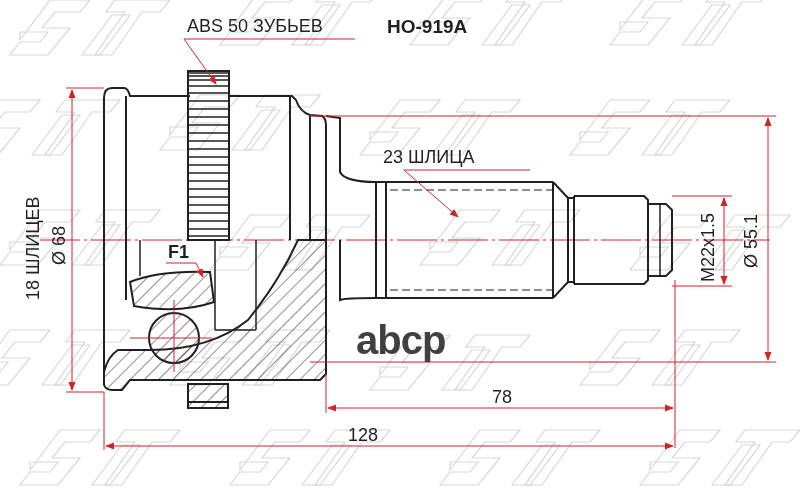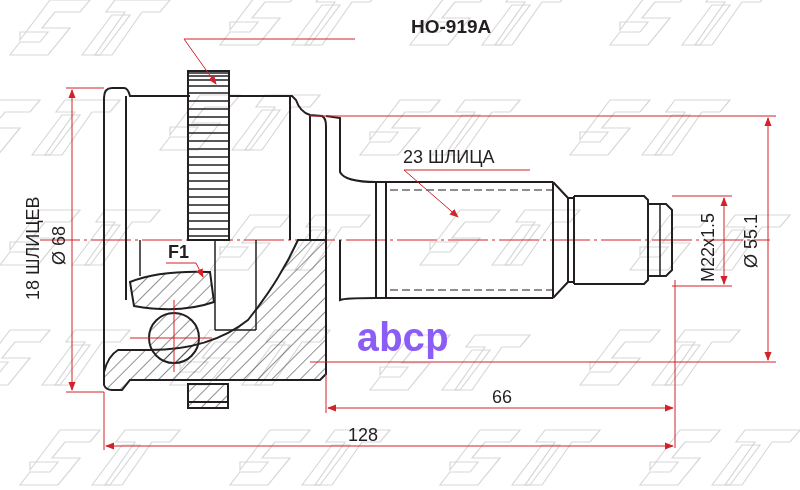--- a/index.html
+++ b/index.html
@@ -3,21 +3,21 @@
 <meta charset="utf-8">
 <style>
   html, body { margin: 0; padding: 0; background: #ffffff; }
   body { width: 800px; height: 490px; overflow: hidden; position: relative; font-family: "Liberation Sans", sans-serif; }
   #stage { position: absolute; left: 0; top: 0; width: 800px; height: 490px; }
   .lbl { position: absolute; color: #231f20; font-family: "Liberation Sans", sans-serif; white-space: nowrap; line-height: 1; }
   .title { font-weight: bold; font-size: 19px; }
   .note { font-size: 18px; }
   .dim { font-size: 18px; }
   .vert { transform-origin: left top; transform: rotate(-90deg); }
-  .wm { position: absolute; color: #8b5cf6; font-size: 40px; font-weight: bold; letter-spacing: -1px; font-family: Liberation Mono, monospace; }
+  .wm { position: absolute; color: #404040; font-size: 40px; font-weight: bold; letter-spacing: -1px; }
 </style>
 </head>
 <body>
 
 <div id="stage">
   <svg width="800" height="490" viewBox="0 0 800 490" xmlns="http://www.w3.org/2000/svg">
     <defs>
       <pattern id="hatch" patternUnits="userSpaceOnUse" width="10" height="10" patternTransform="rotate(45)">
         <line x1="0" y1="0" x2="0" y2="10" stroke="#231f20" stroke-width="1"></line>
       </pattern>
@@ -168,23 +168,24 @@
 
       <line x1="166" y1="263" x2="196" y2="263"></line>
       <line x1="196" y1="263" x2="203" y2="277" marker-end="url(#arr)"></line>
     </g>
   </svg>
 
   
   <div class="wm" style="left:356px; top:318px;">abcp</div>
 
   
-  <div class="lbl title" style="left:411px; top:17px;">HO-919A</div>
-  <div class="lbl note" style="left:403px; top:148px;">23 ШЛИЦА</div>
+  <div class="lbl note" style="left:187px; top:17px;">ABS 50 ЗУБЬЕВ</div>
+  <div class="lbl title" style="left:387px; top:17px;">HO-919A</div>
+  <div class="lbl note" style="left:383px; top:148px;">23 ШЛИЦА</div>
   <div class="lbl note" style="left:168px; top:243px;font-weight:bold;">F1</div>
-  <div class="lbl dim" style="left:492px; top:388px;">66</div>
+  <div class="lbl dim" style="left:492px; top:388px;">78</div>
   <div class="lbl dim" style="left:348px; top:426px;">128</div>
 
   <div class="lbl note vert" style="left:24px; top:300px;">18 ШЛИЦЕВ</div>
   <div class="lbl note vert" style="left:50px; top:265px;">Ø 68</div>
   <div class="lbl note vert" style="left:699px; top:282px;">M22x1.5</div>
   <div class="lbl note vert" style="left:742px; top:268px;">Ø 55.1</div>
 </div>
 
 </body></html>

